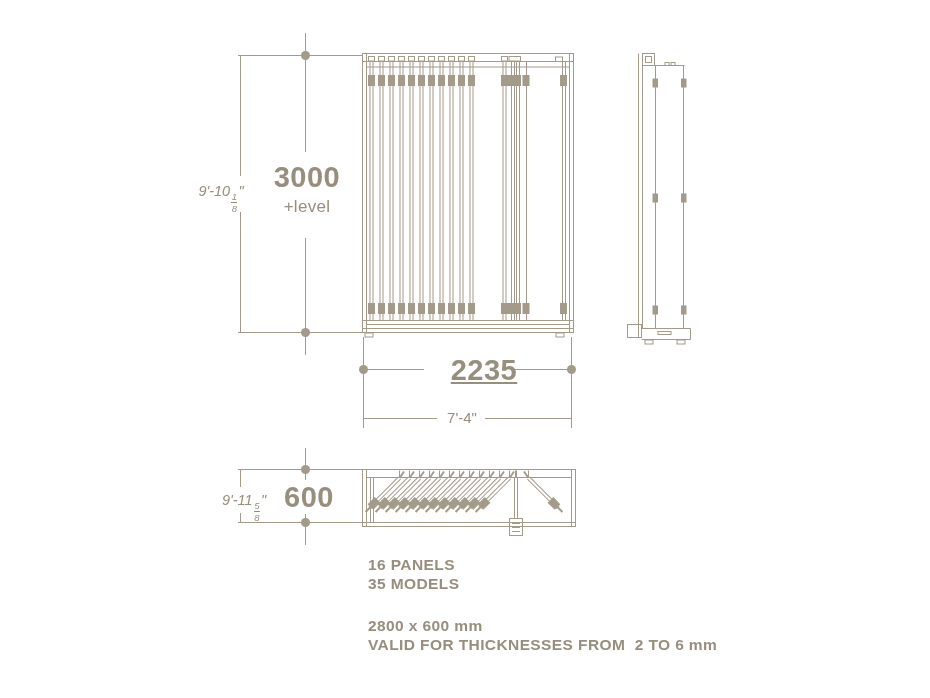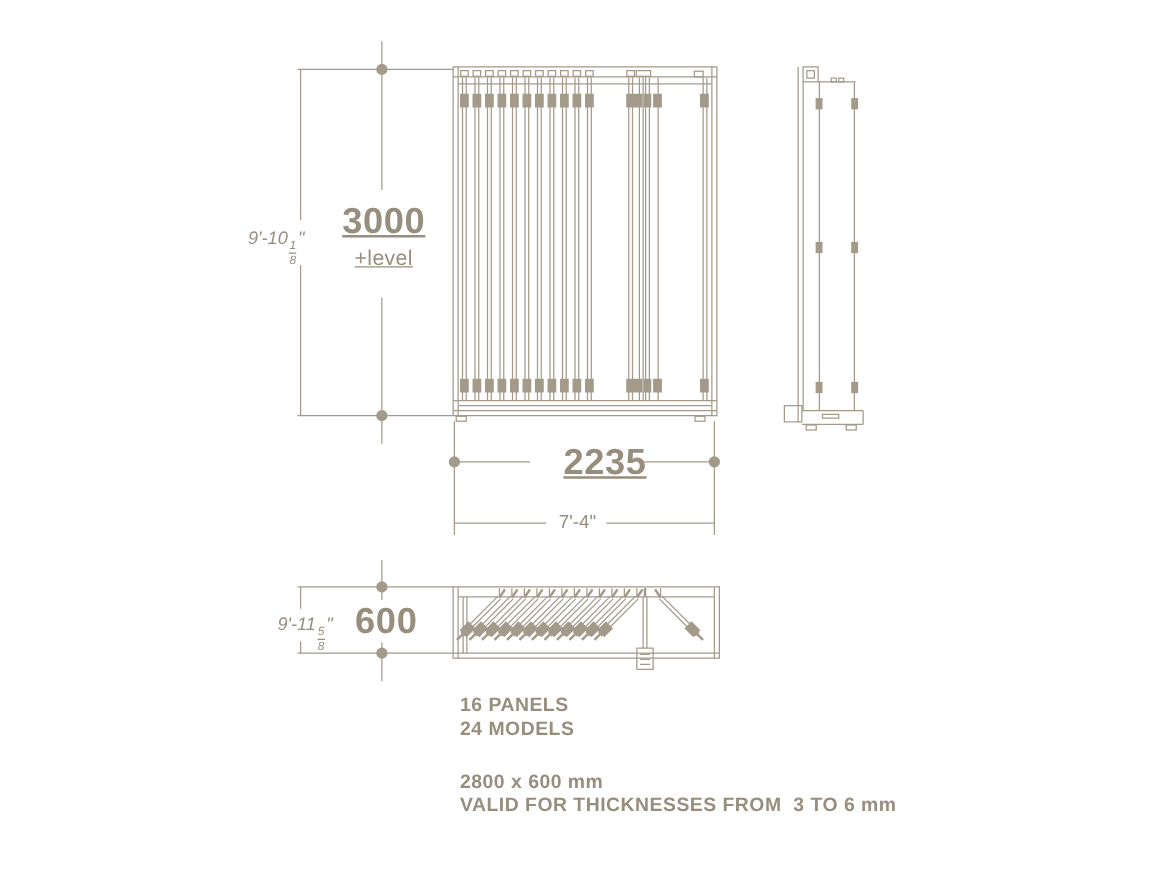--- a/index.html
+++ b/index.html
@@ -302,21 +302,21 @@
         <line x1="240.5" y1="469.5" x2="240.5" y2="487"></line>
         <line x1="240.5" y1="513" x2="240.5" y2="522.5"></line>
         <line x1="305.5" y1="448" x2="305.5" y2="480"></line>
         <line x1="305.5" y1="514" x2="305.5" y2="545"></line>
         <circle cx="305.5" cy="469.5" r="4.5" fill="currentColor" stroke="none"></circle>
         <circle cx="305.5" cy="522.5" r="4.5" fill="currentColor" stroke="none"></circle>
       </g>
     </g>
   </svg>
 
-  <div class="dim center" style="left:245px;top:163px;width:124px;text-decoration:underline;">
+  <div class="dim center" style="left:245px;top:163px;width:124px;">
     <div class="big">3000</div>
     <div class="level">+level</div>
   </div>
 
   <div class="dim center imp" style="left:178px;top:184px;width:86px;">
     <span>9'-10</span><span class="frac">
         <span class="num">1</span>
         <span class="den">8</span>
       </span><span>"</span>
   </div>
@@ -329,19 +329,19 @@
 
   <div class="dim center imp" style="left:201px;top:493px;width:86px;">
     <span>9'-11</span><span class="frac">
         <span class="num">5</span>
         <span class="den">8</span>
       </span><span>"</span>
   </div>
 
   <div class="notes">
     <div>16 PANELS</div>
-    <div>24 MODELS</div>
+    <div>35 MODELS</div>
     <div class="gap"></div>
     <div>2800 x 600 mm</div>
-    <div>VALID FOR THICKNESSES FROM  3 TO 6 mm</div>
+    <div>VALID FOR THICKNESSES FROM  2 TO 6 mm</div>
   </div>
 
 </div>
 
 </body></html>

